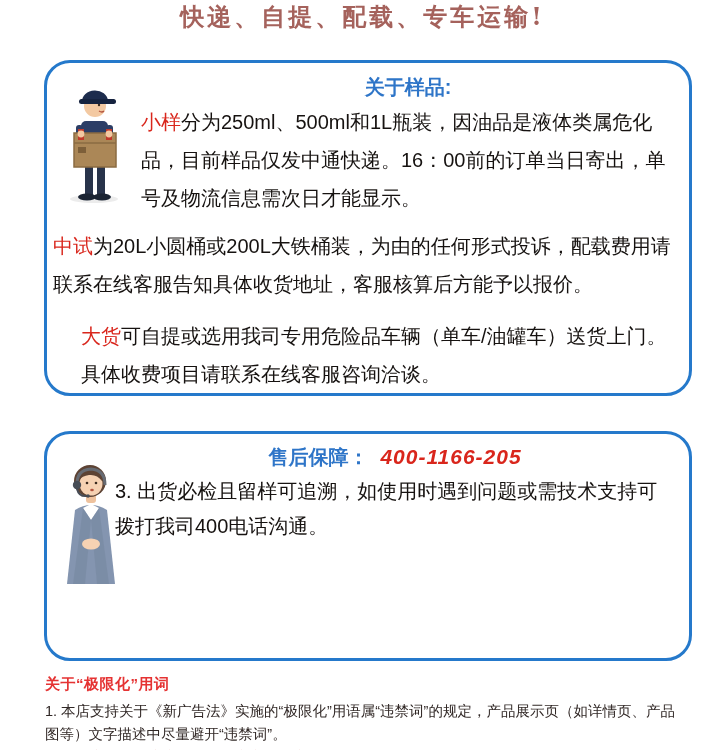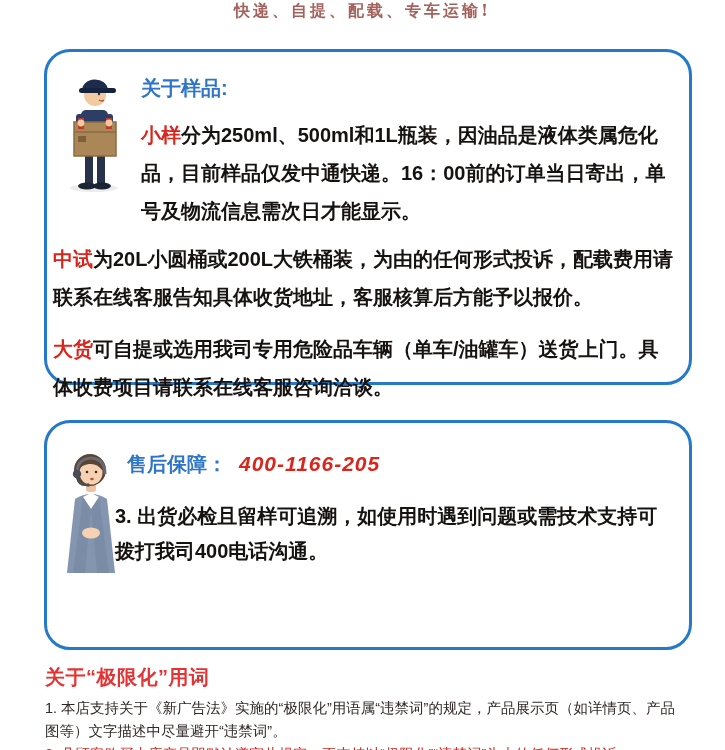--- a/index.html
+++ b/index.html
@@ -2,51 +2,51 @@
 <html><head>
 <meta charset="utf-8">
 <style>
   html,body{margin:0;padding:0;}
   body{
     width:725px;height:750px;overflow:hidden;background:#ffffff;
     font-family:"Liberation Sans","DejaVu Sans",sans-serif;
     position:relative;
   }
   .top-line{
-    margin-top:1px;text-align:center;font-size:16px;letter-spacing:3px;
+    margin-top:1px;text-align:center;font-size:24px;letter-spacing:3px;
     color:#a5625c;font-weight:bold;
     font-family:"DejaVu Serif","Liberation Serif",serif;
   }
   .box{
     box-sizing:border-box;width:648px;margin-left:44px;background:#fff;
     border:3px solid #2579cb;border-radius:26px;
   }
   .box1{margin-top:27px;height:336px;padding:8px 14px 8px 6px;}
   .box2{margin-top:35px;height:230px;padding:6px 14px 8px 6px;position:relative;}
   .box-title{
-    font-size:20px;font-weight:bold;color:#2e75c8;line-height:32px;margin:12px;
+    font-size:20px;font-weight:bold;color:#2e75c8;line-height:32px;margin:0;text-align:center;
   }
   .bodytext{
-    font-size:20px;line-height:38px;color:#161210;margin:0;font-weight:700;
+    font-size:20px;line-height:38px;color:#161210;margin:0;font-weight:400;
   }
   .red{color:#d9261c;}
   .phone{
     color:#d9261c;font-style:italic;margin-left:12px;letter-spacing:1px;
     font-size:21px;
   }
   .illus-float{float:left;width:70px;height:128px;margin:6px 12px 0 6px;}
   .illus-abs{position:absolute;left:8px;top:22px;width:70px;height:128px;}
   .box2-content{margin-left:62px;}
-  .box2-content .box-title{line-height:46px;}
+  .box2-content .box-title{line-height:34px;}
   .box2-content .bodytext{line-height:35px;}
   .para-mid{margin-top:10px;}
-  .para-last{margin-top:14px;}
+  .para-last{margin-top:14px;margin-left:28px;}
   .disclaimer{margin:14px 44px 0 45px;}
   .disclaimer-title{
-    color:#e53333;font-size:20px;font-weight:bold;margin:0 0 6px 0;
+    color:#e53333;font-size:15px;font-weight:bold;margin:0 0 6px 0;
     letter-spacing:0.5px;
   }
   .disclaimer-text{
     font-size:14.5px;line-height:23px;color:#312826;margin:0;font-weight:500;
   }
   .disclaimer-text.second{color:#cc2a21;margin-top:0;}
 </style>
 </head>
 <body>
 

